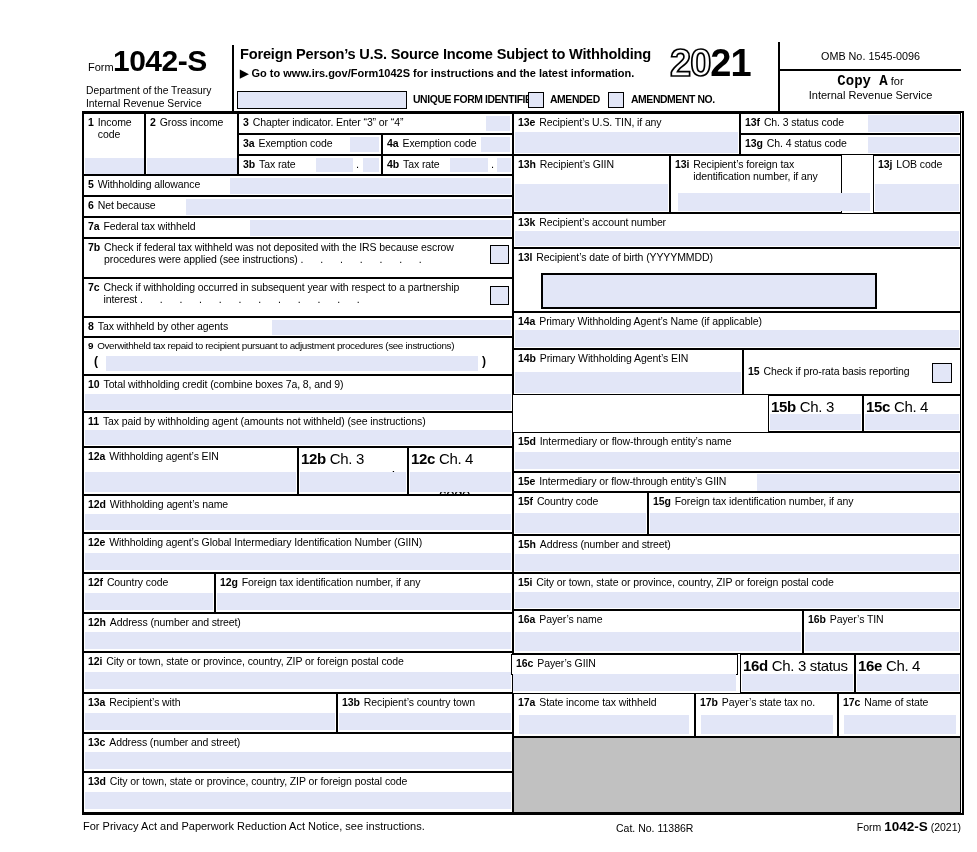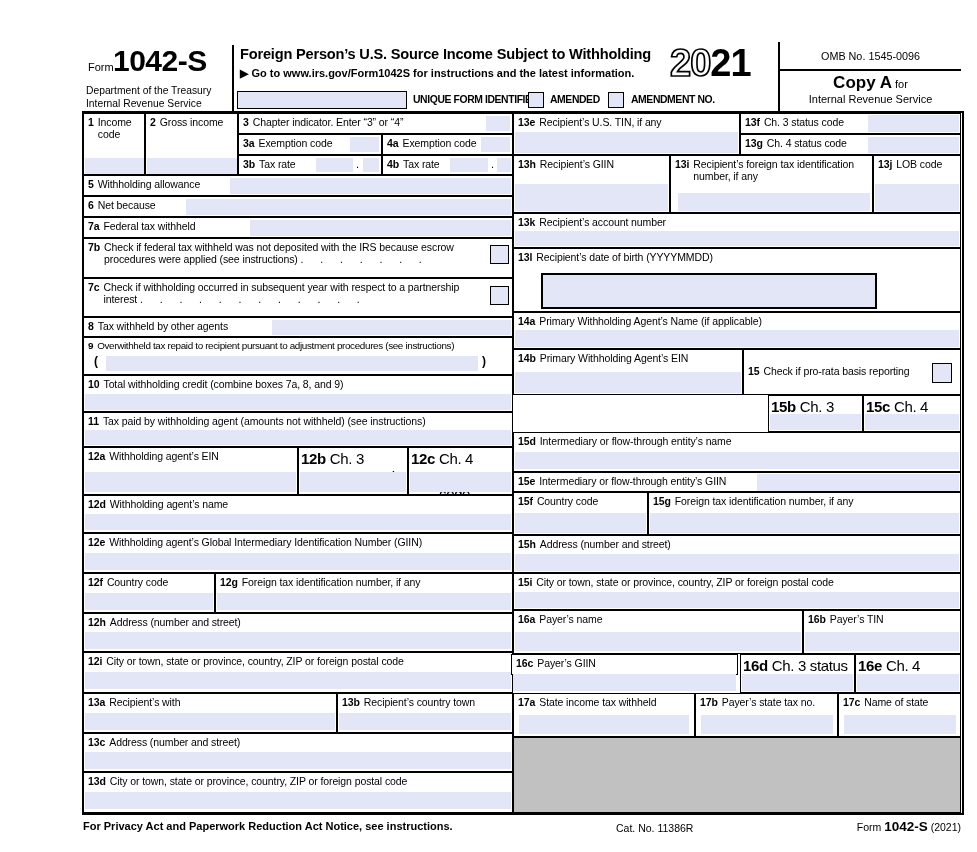--- a/index.html
+++ b/index.html
@@ -26,21 +26,21 @@
   .dept     { position:absolute; font-size:10.3px; line-height:1.22; }
   .title    { position:absolute; font-size:14.6px; font-weight:bold; letter-spacing:-0.2px; white-space:nowrap; }
   .goto     { position:absolute; font-size:11px; font-weight:bold; white-space:nowrap; }
   .goto .url{ }
   .ufilbl   { position:absolute; font-size:10.4px; font-weight:bold; letter-spacing:-0.4px; white-space:nowrap; }
   .year     { position:absolute; font-size:38px; font-weight:800; letter-spacing:-1px; }
   .y20 { color:#fff; -webkit-text-stroke:1.7px #000; }
   .y21 { color:#000; }
   .omb  { position:absolute; font-size:10.8px; text-align:center; }
   .copya{ position:absolute; text-align:center; font-size:11px; }
-  .copya b { font-size:17px; letter-spacing:0; }
+  .copya b { font-size:14px; letter-spacing:0;font-family:Liberation Mono, monospace; }
   .footer { position:absolute; font-size:10.5px; }
   .fsig b { font-size:13.5px; }
   .grayblk { position:absolute; background:#c1c1c1; border:1px solid #000; }
 </style>
 </head>
 <body>
 
 <div class="page">
 
   <div class="formword abs" style="left:88px;top:61px">Form</div>
@@ -309,21 +309,21 @@
       </div>
     <div class="fill" style="left:127px;top:2px;width:91px;height:16px"></div>
   </div>
   <div class="cell" style="left:513px;top:155px;width:157px;height:58px">
     <div class="hd">
         <b class="n">13h</b>
         <span>Recipient’s GIIN</span>
       </div>
     <div class="fill" style="left:1px;top:28px;width:153px;height:27px"></div>
   </div>
-  <div class="cell" style="left:670px;top:155px;width:203px;height:58px">
+  <div class="cell" style="left:670px;top:155px;width:172px;height:58px">
     <div class="hd">
         <b class="n">13i</b>
         <span>Recipient’s foreign tax identification number, if any</span>
       </div>
     <div class="fill" style="left:7px;top:37px;width:192px;height:18px"></div>
   </div>
   <div class="cell" style="left:873px;top:155px;width:88px;height:58px">
     <div class="hd">
         <b class="n">13j</b>
         <span>LOB code</span>
@@ -472,19 +472,19 @@
   </div>
   <div class="cell" style="left:838px;top:693px;width:123px;height:44px">
     <div class="hd">
         <b class="n">17c</b>
         <span>Name of state</span>
       </div>
     <div class="fill" style="left:5px;top:21px;width:112px;height:19px"></div>
   </div>
   <div class="grayblk" style="left:513px;top:737px;width:448px;height:76px"></div>
 
-  <div class="footer" style="left:83px;top:820px;font-weight:bold;font-size:11px">For Privacy Act and Paperwork Reduction Act Notice, see instructions.</div>
+  <div class="footer" style="left:83px;top:820px;font-weight:normal;font-size:11px">For Privacy Act and Paperwork Reduction Act Notice, see instructions.</div>
   <div class="footer" style="left:616px;top:822px">Cat. No. 11386R</div>
   <div class="footer fsig" style="right:16px;top:819px">
     <span>Form </span><b>1042-S</b><span> (2021)</span>
   </div>
 
 </div>
 
 </body></html>

